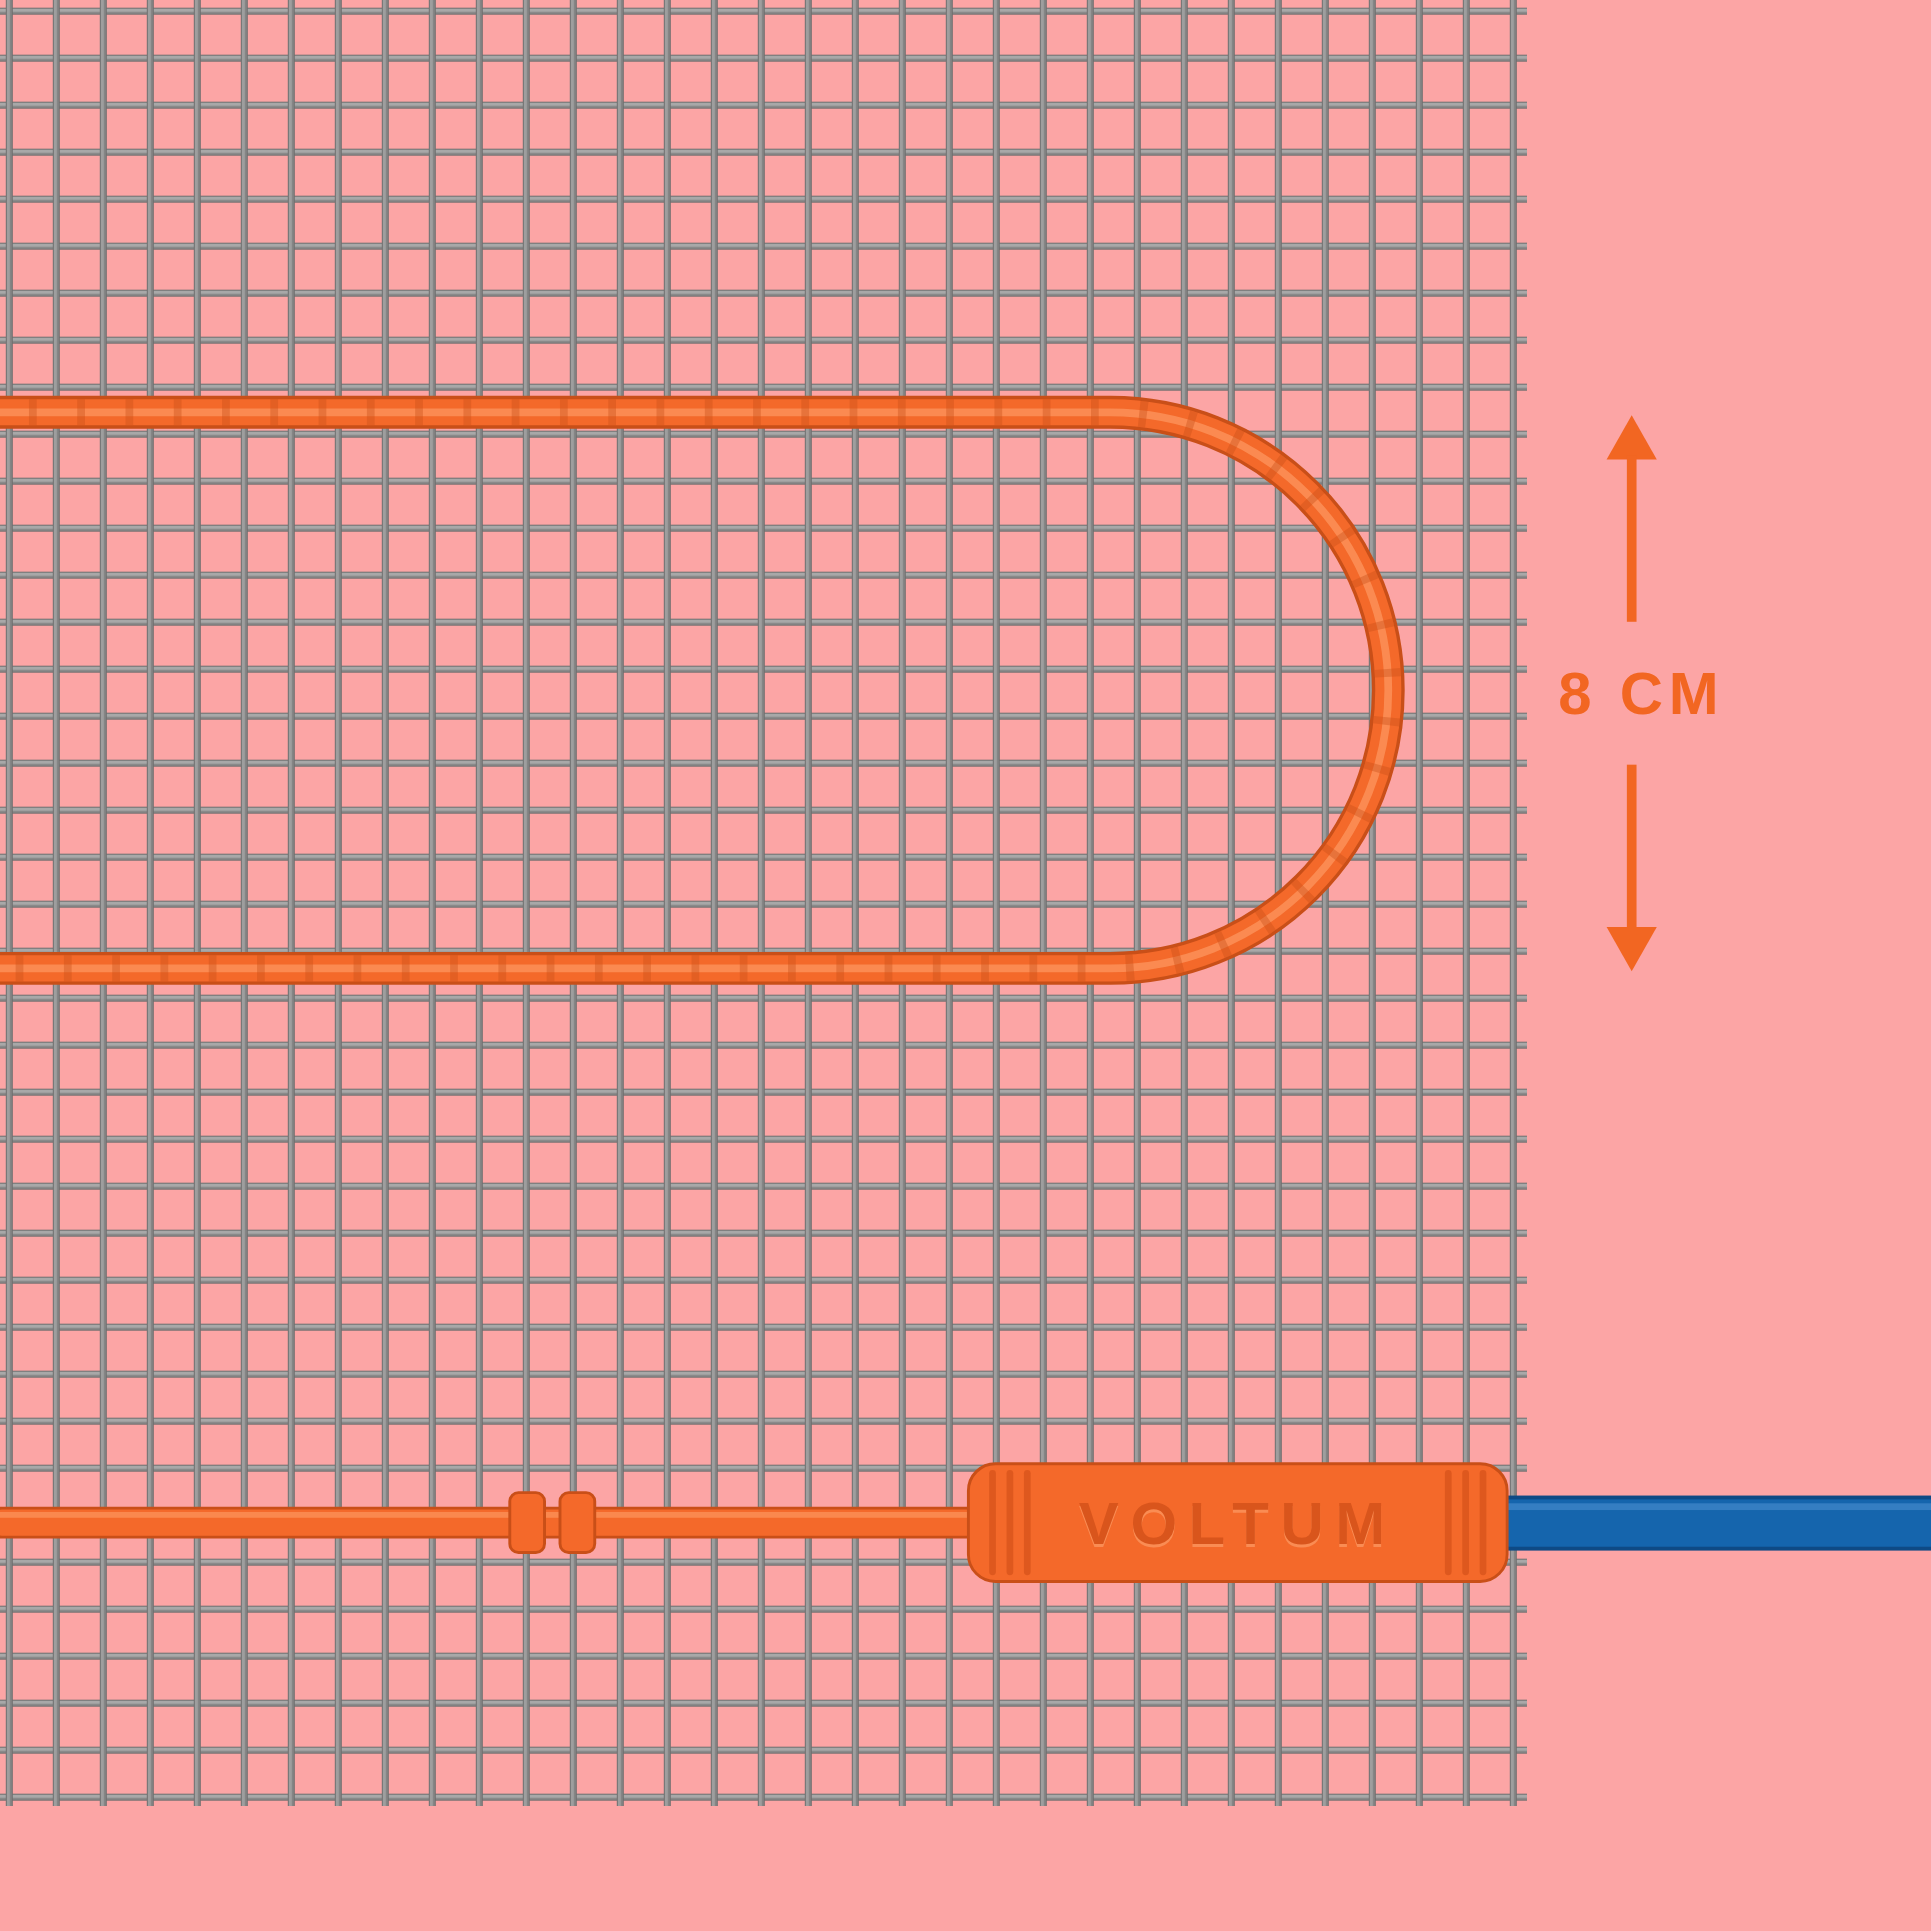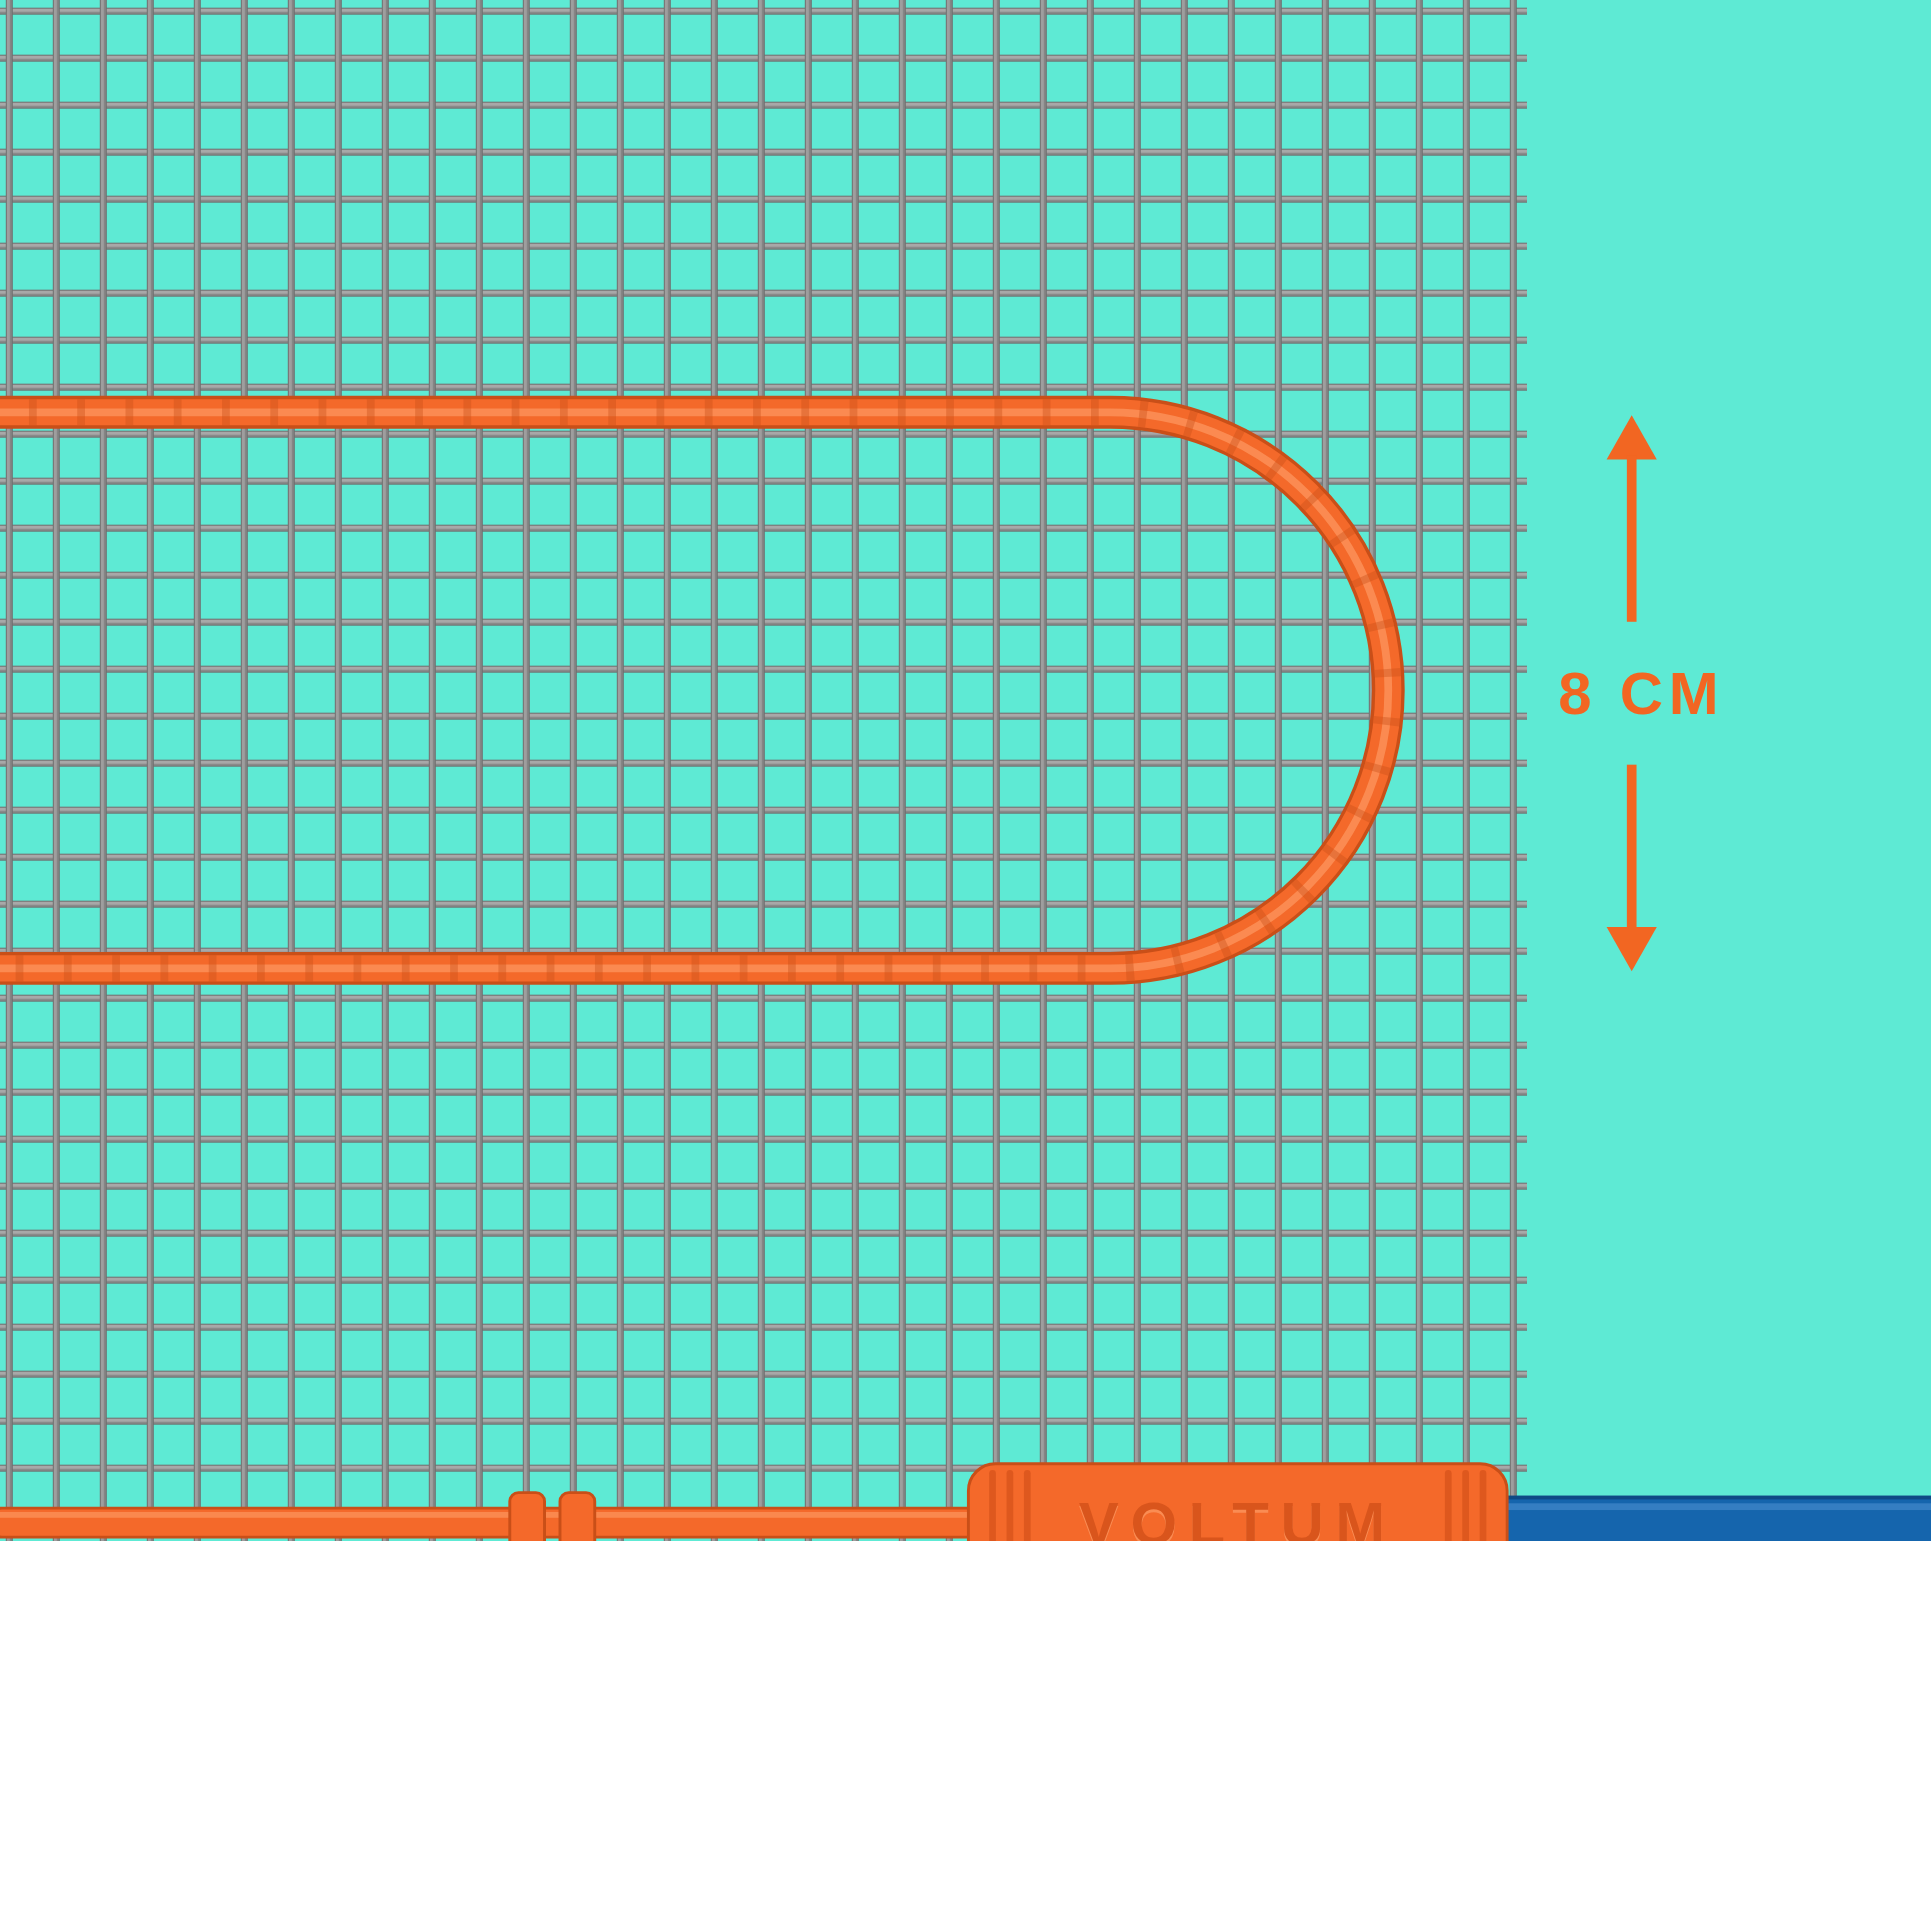--- a/index.html
+++ b/index.html
@@ -1,20 +1,20 @@
 <!DOCTYPE html>
 <html><head>
 <meta charset="utf-8">
 <style>
   html, body { margin: 0; padding: 0; background: #ffffff; }
   .stage {
     position: relative;
     width: 1931px;
-    height: 1541px;
-    background: #5eead4;
+    height: 1931px;
+    background: #fca5a5;
     overflow: hidden;
     font-family: "Liberation Sans", sans-serif;
   }
   
   .mesh {
     position: absolute;
     left: 0; top: 0;
     width: 1527px;
     height: 1806px;
     background-image:

